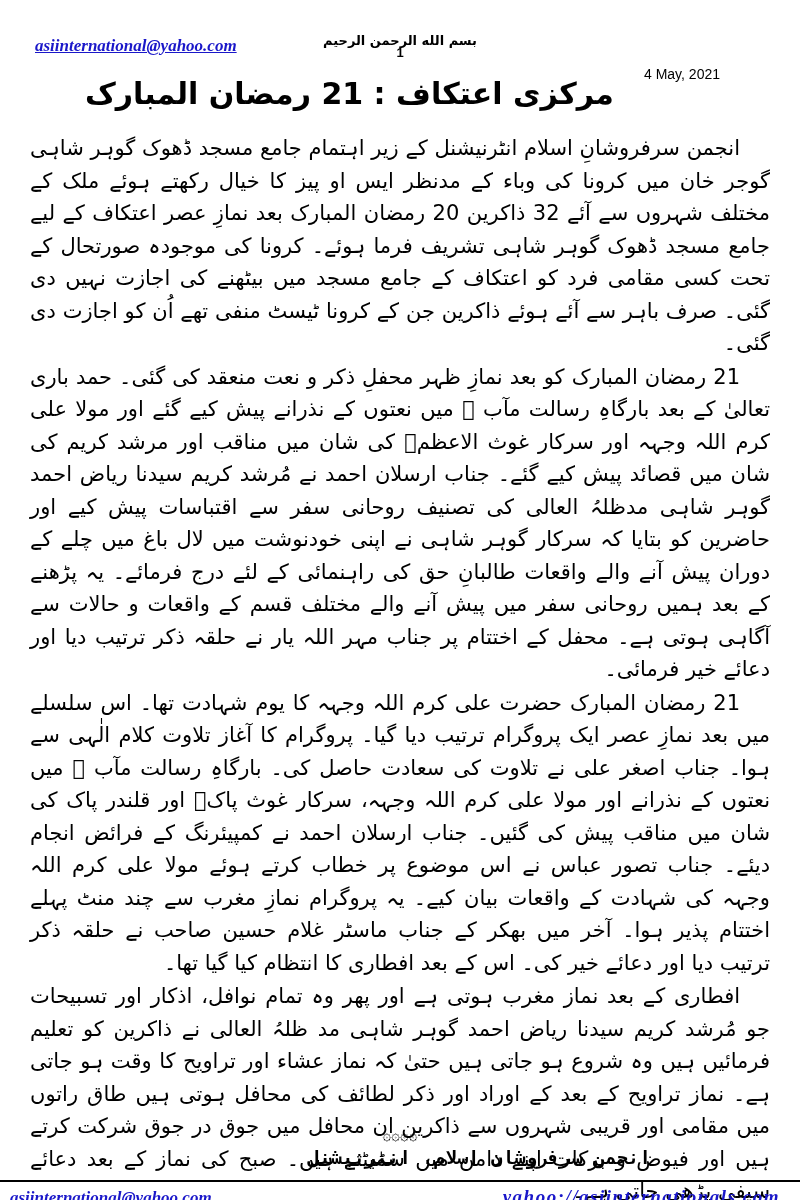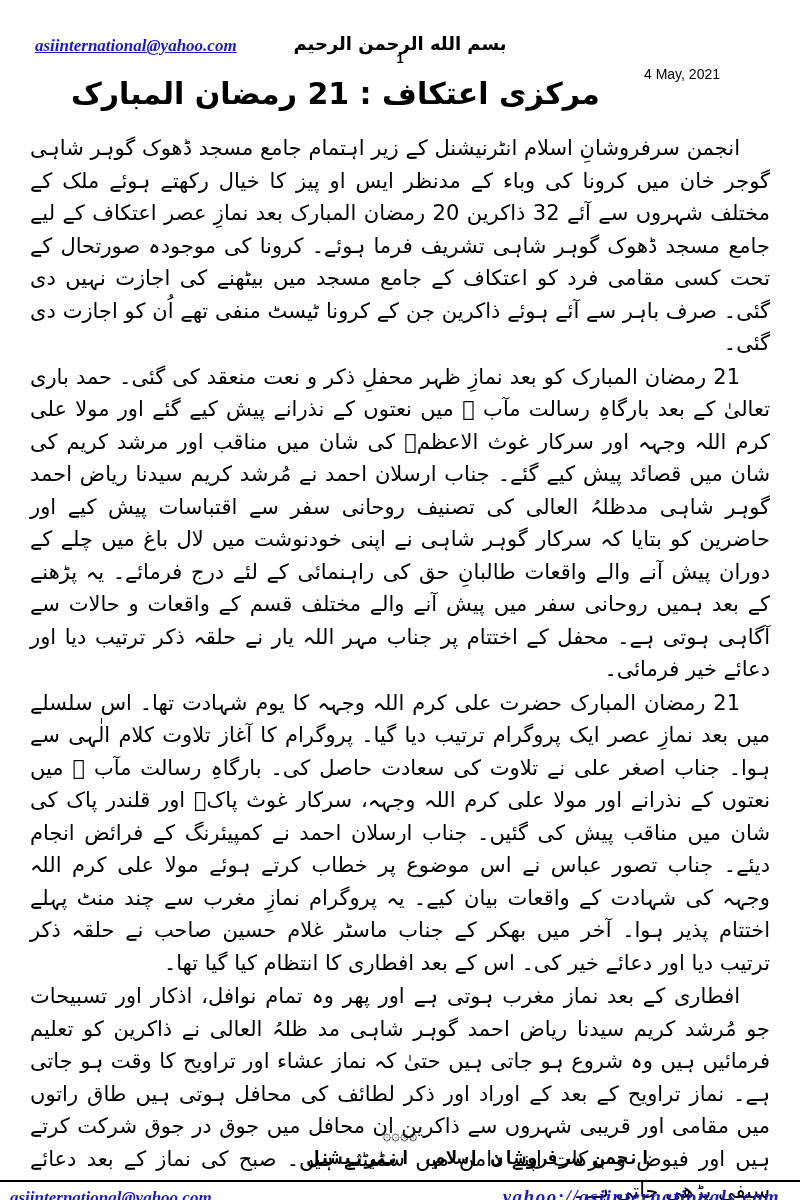--- a/index.html
+++ b/index.html
@@ -18,38 +18,39 @@
     font-family:"Liberation Serif", serif;
     font-style:italic;font-weight:bold;
     font-size:17px;color:#1a17c9;
   }
   .bismillah-wrap{
     position:absolute;left:0;top:6px;width:800px;
     text-align:center;line-height:1.1;
   }
   .bismillah{
     font-family:"DejaVu Sans", sans-serif;
-    font-size:18px;font-weight:bold;direction:rtl;
+    font-size:13px;font-weight:bold;direction:rtl;
   }
   .page-num{
     font-family:"Liberation Sans", sans-serif;
     font-size:13px;font-weight:bold;margin-top:-2px;
   }
   .hdr-date{
     position:absolute;right:80px;top:38px;
     font-family:"Liberation Sans", sans-serif;
     font-size:14px;color:#000;
   }
   
   .doc-title{
     position:absolute;left:0;top:48px;width:671px;
     text-align:center;direction:rtl;
     font-family:"DejaVu Sans", sans-serif;
     font-size:30px;font-weight:bold;
     letter-spacing:0px;
+    padding-left:14px;
   }
   
   .body-text{
     position:absolute;left:30px;top:104px;width:740px;
     direction:rtl;
     font-family:"DejaVu Sans", sans-serif;
     font-size:21px;
     line-height:32.5px;
     text-align:justify;
   }

